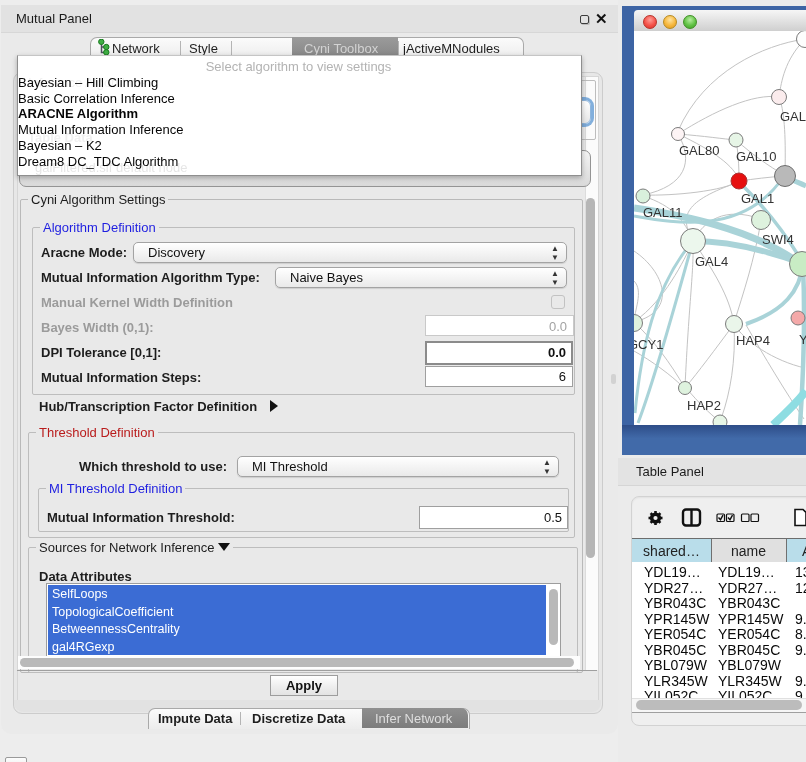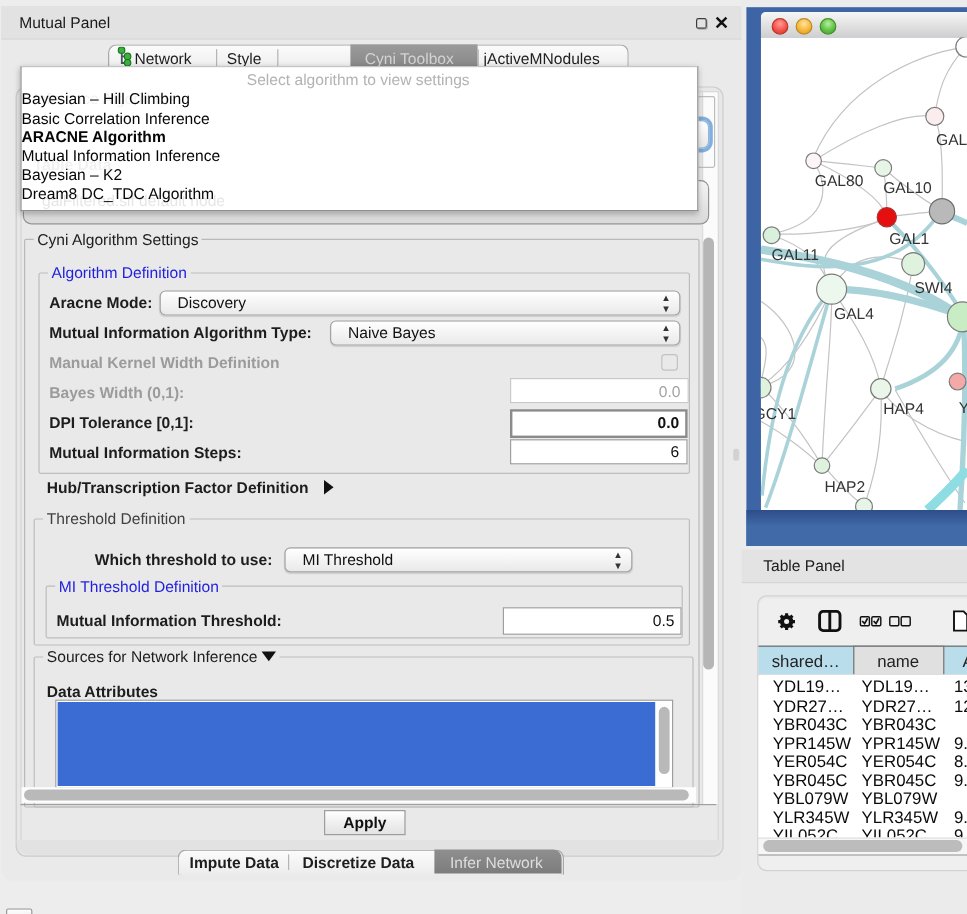--- a/index.html
+++ b/index.html
@@ -72,42 +72,43 @@
 <div class="field" style="left:425px;top:315px;width:141px;height:19px;border:1px solid #c9c9c9;line-height:21px;color:#a3a3a3;padding-right:6px;">0.0</div>
 <div class="lbl" style="position:absolute;left:41px;top:345px;">DPI Tolerance [0,1]:</div>
 <div class="field" style="left:425px;top:341px;width:139px;height:20px;border:2px solid #8b8b8b;line-height:20px;padding-right:5px;font-weight:bold;">0.0</div>
 <div class="lbl" style="position:absolute;left:41px;top:370px;">Mutual Information Steps:</div>
 <div class="field" style="left:425px;top:366px;width:140px;height:19px;border:1.5px solid #9f9f9f;line-height:20px;padding-right:6px;">6</div>
 
 <div class="lbl" style="position:absolute;left:39px;top:399px;">Hub/Transcription Factor Definition</div>
 <div class="abs" style="left:270px;top:400px;width:0;height:0;border-left:8px solid #111;border-top:6px solid transparent;border-bottom:6px solid transparent;"></div>
 
 <div class="grp" style="left:28px;top:432px;width:545px;height:104px;">
-  <div class="gt" style="color:#404040;">Threshold Definition</div>
+  <div class="gt" style="color:#b91c1c;">Threshold Definition</div>
 </div>
 <div class="lbl" style="position:absolute;left:60px;top:459px;width:167px;text-align:right;">Which threshold to use:</div>
-<div class="combo" style="left:237px;top:456px;width:288px;height:19px;">
+<div class="combo" style="left:237px;top:456px;width:288px;height:19px;padding-left:32px;">
       <span class="ct">MI Threshold</span>
       <span class="arr">▲<br>▼</span>
     </div>
 
 <div class="grp" style="left:38px;top:488px;width:529px;height:42px;">
   <div class="gt" style="background:#e9e9e9;color:#1f1fe0;">MI Threshold Definition</div>
 </div>
 <div class="lbl" style="position:absolute;left:47px;top:510px;">Mutual Information Threshold:</div>
 <div class="field" style="left:419px;top:506px;width:142px;height:21px;border:1.5px solid #9f9f9f;line-height:22px;padding-right:5px;">0.5</div>
 </div>
 <div id="sources">
 
 <div class="grp" style="left:28px;top:547px;width:548px;height:124px;">
   <div class="gt" style="color:#1d1d1d;font-weight:normal;">Sources for Network Inference <span style="display:inline-block;width:0;height:0;border-top:8px solid #111;border-left:6px solid transparent;border-right:6px solid transparent;vertical-align:1px;"></span></div>
 </div>
 <div class="lbl" style="position:absolute;left:39px;top:569px;">Data Attributes</div>
 <div class="abs" style="left:46px;top:583px;width:513px;height:72px;background:#fff;border:1px solid #9d9d9d;overflow:hidden;">
   <div class="abs" style="left:1px;top:1px;width:498px;height:70px;background:#3b6cd4;"></div>
+  <div class="abs" style="left:5px;top:2px;font-size:12.5px;color:#fff;line-height:17.6px;">SelfLoops<br>TopologicalCoefficient<br>BetweennessCentrality<br>gal4RGexp</div>
   <div class="abs" style="left:502px;top:5px;width:9px;height:56px;background:#b9b9b9;border-radius:5px;"></div>
 </div>
 
 <div class="abs" style="left:18px;top:656px;width:562px;height:13px;background:#fdfdfd;"></div>
 <div class="abs" style="left:20px;top:658px;width:554px;height:9px;background:#b9b9b9;border-radius:5px;"></div>
 <div class="abs" style="left:17px;top:670px;width:580px;height:1px;background:#9f9f9f;"></div>
 </div>
 <div id="bottombar">
 
 <div class="abs" style="left:270px;top:675px;width:66px;height:19px;background:linear-gradient(#ffffff,#eeeeee 55%,#e3e3e3);border:1px solid #9d9d9d;border-radius:0;text-align:center;font-size:13px;font-weight:bold;color:#111;line-height:19px;">Apply</div>

